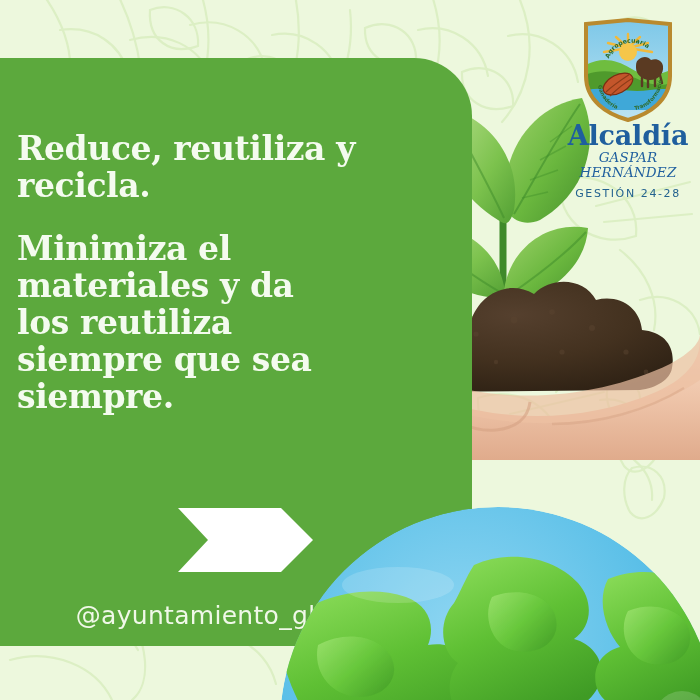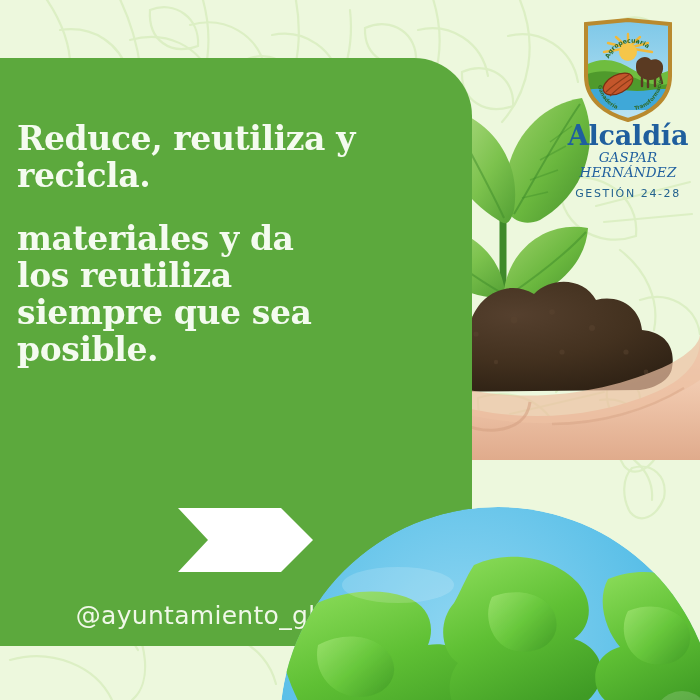--- a/index.html
+++ b/index.html
@@ -25,21 +25,21 @@
   
   .green-panel{
     position:absolute;left:0;top:58px;width:472px;height:588px;
     background:#5ca93d;
     border-top-right-radius:58px;
     z-index:4;
   }
 
   
   .headline{
-    position:absolute;left:17px;top:120px;width:370px;z-index:6;
+    position:absolute;left:17px;top:130px;width:370px;z-index:6;
     color:#f4fbef;
     font-family:"DejaVu Serif","Liberation Serif",serif;
     font-weight:bold;
     pointer-events:none;
   }
   .headline .line{
     font-size:33px;line-height:37px;letter-spacing:-0.4px;
     margin:0;white-space:pre;
   }
   .headline .gap{height:26px;}
@@ -260,24 +260,25 @@
       </g>
     </svg>
   </div>
 
   <div class="green-panel"></div>
 
   <div class="headline">
     <p class="line">Reduce, reutiliza y</p>
     <p class="line">recicla.</p>
     <div class="gap"></div>
+    <p class="line">Minimiza el</p>
     <p class="line">materiales y da</p>
     <p class="line">los reutiliza</p>
     <p class="line">siempre que sea</p>
-    <p class="line">posible.</p>
+    <p class="line">siempre.</p>
   </div>
 
   <div class="chevron">
     <svg viewBox="0 0 135 64" xmlns="http://www.w3.org/2000/svg">
       <polygon points="0,0 103,0 135,32 103,64 0,64 30,32" fill="#ffffff"></polygon>
     </svg>
   </div>
 
   <div class="handle">@ayuntamiento_gh</div>
 

